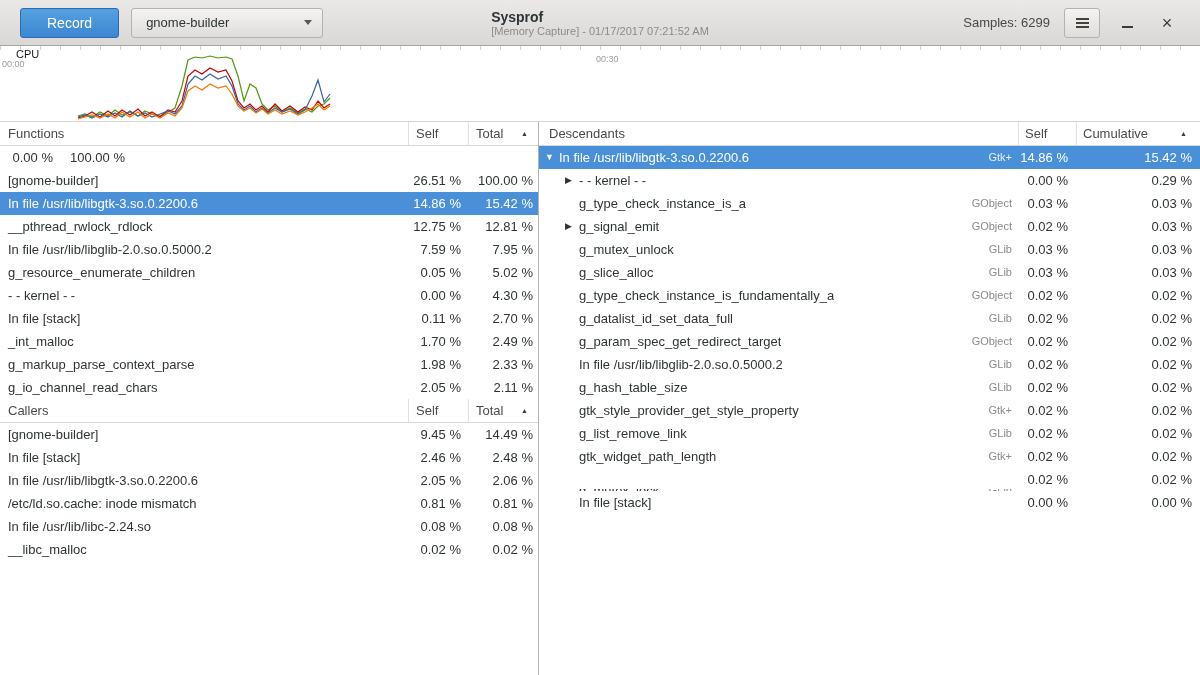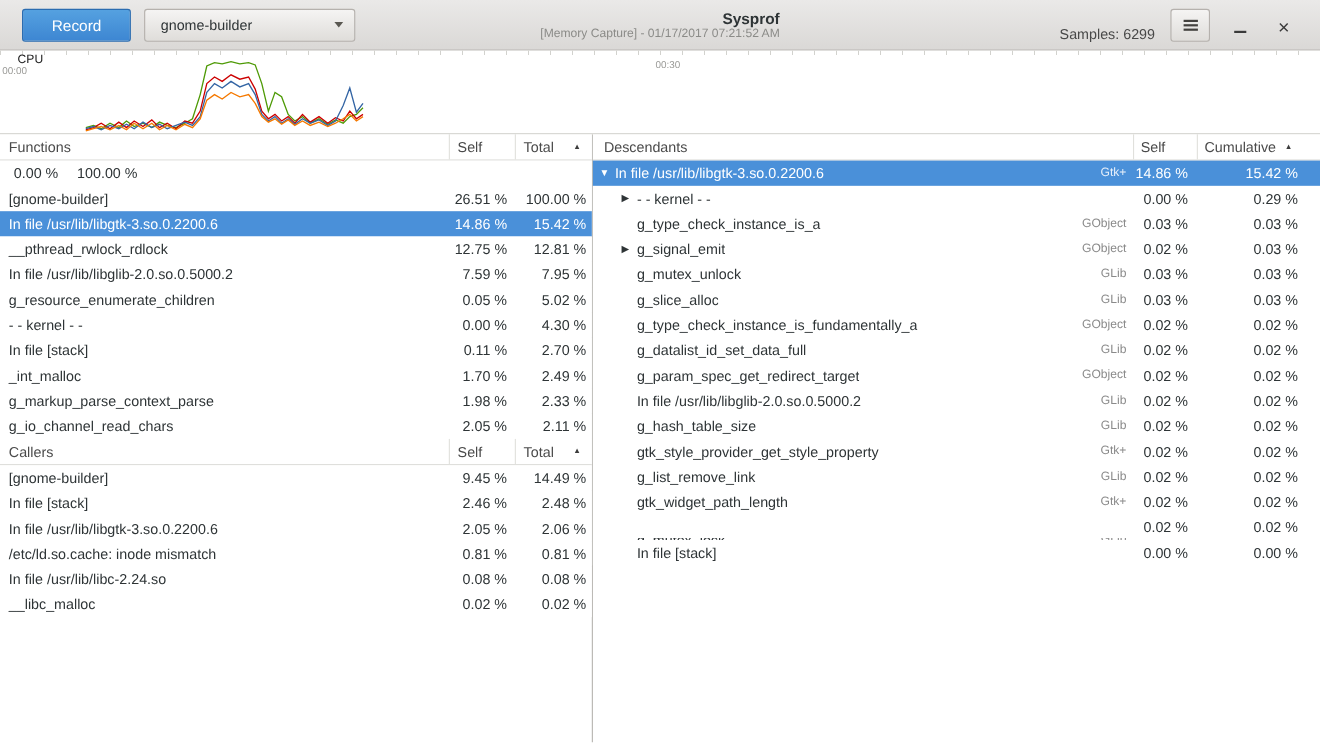--- a/index.html
+++ b/index.html
@@ -53,29 +53,29 @@
     border-left: 4px solid transparent;
     border-right: 4px solid transparent;
     border-top: 5px solid #5a5852;
     margin-left: 14px;
   }
   .titlebox {
     position: absolute;
     left: 50%;
     top: 50%;
     transform: translate(-50%, -50%);
-    text-align: right;
+    text-align: left;
     pointer-events: none;
   }
   .title { font-size: 14px; font-weight: bold; color: #2e3436; line-height: 16px; }
   .subtitle { font-size: 11px; color: #8b8b88; line-height: 13px; }
   .header-right {
     margin-left: auto;
     display: flex;
-    align-items: flex-end;
+    align-items: center;
     gap: 14px;
   }
   .samples { color: #484848; font-size: 13px; }
   .menu-btn {
     width: 36px; height: 30px;
     background: linear-gradient(#f5f4f3, #dfddda);
     border: 1px solid #b5b1ad;
     border-radius: 3px;
     display: flex; align-items: center; justify-content: center;
     cursor: pointer;
@@ -138,21 +138,21 @@
   .c-name { flex: 1; padding-left: 8px; overflow: hidden; }
   .c-self { width: 60px; text-align: right; padding-right: 7px; }
   .c-total { width: 70px; text-align: right; padding-right: 5px; }
   .thead .c-name { padding-left: 8px; }
   .thead .c-self { text-align: left; padding-left: 7px; }
   .thead .c-total { text-align: left; padding-left: 7px; display: flex; align-items: center; }
 
   
   .d-name { flex: 1; overflow: hidden; display: flex; align-items: center; }
   .d-self { width: 58px; text-align: right; padding-right: 8px; }
-  .d-cum  { width: 112px; text-align: right; padding-right: 20px; }
+  .d-cum  { width: 124px; text-align: right; padding-right: 8px; }
   .thead .d-name { padding-left: 10px; }
   .thead .d-self { text-align: left; padding-left: 6px; }
   .thead .d-cum  { text-align: left; padding-left: 6px; display: flex; align-items: center; }
 
   .expander {
     display: inline-block;
     width: 14px;
     font-size: 9px;
     color: #2e3436;
     text-align: left;

